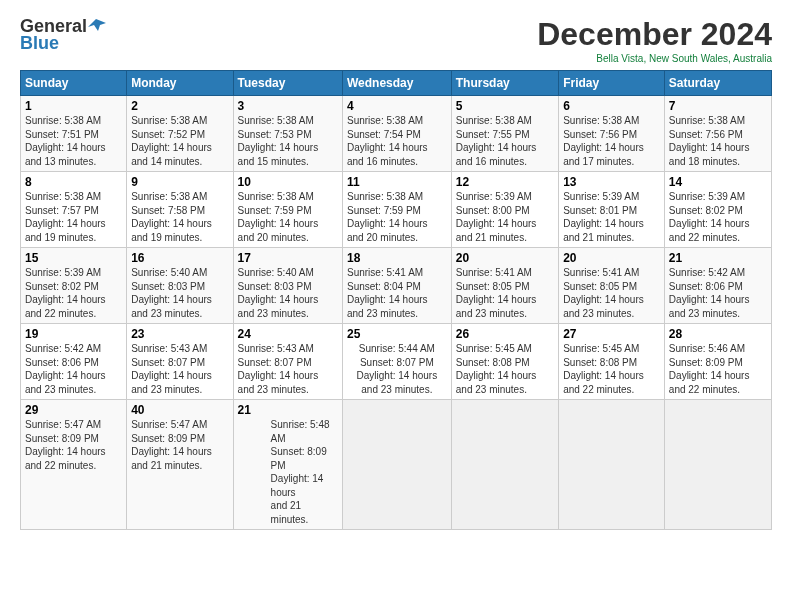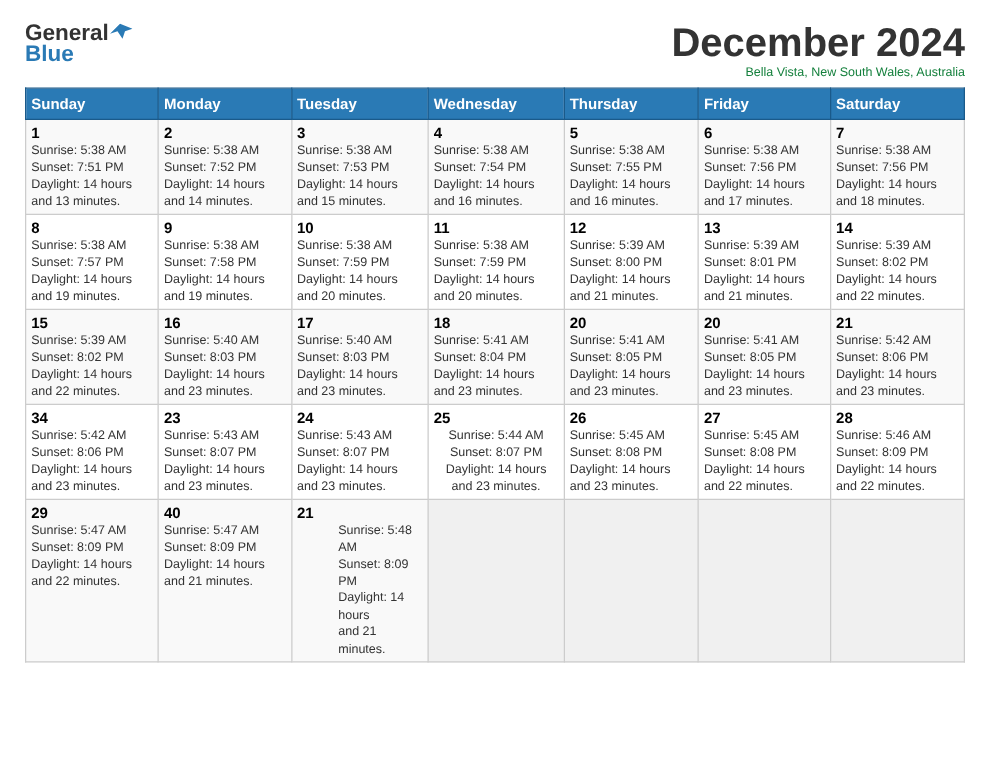--- a/index.html
+++ b/index.html
@@ -259,21 +259,21 @@
           <td>
             <span class="day-num">21</span>
             <div class="day-info" style="white-space: pre-line;">Sunrise: 5:42 AM
 Sunset: 8:06 PM
 Daylight: 14 hours
 and 23 minutes.</div>
           </td>
         </tr>
         <tr>
           <td>
-            <span class="day-num">34</span>
+            <span class="day-num">19</span>
             <div class="day-info" style="white-space: pre-line;">Sunrise: 5:42 AM
 Sunset: 8:06 PM
 Daylight: 14 hours
 and 23 minutes.</div>
           </td>
           <td>
             <span class="day-num">23</span>
             <div class="day-info" style="white-space: pre-line;">Sunrise: 5:43 AM
 Sunset: 8:07 PM
 Daylight: 14 hours

